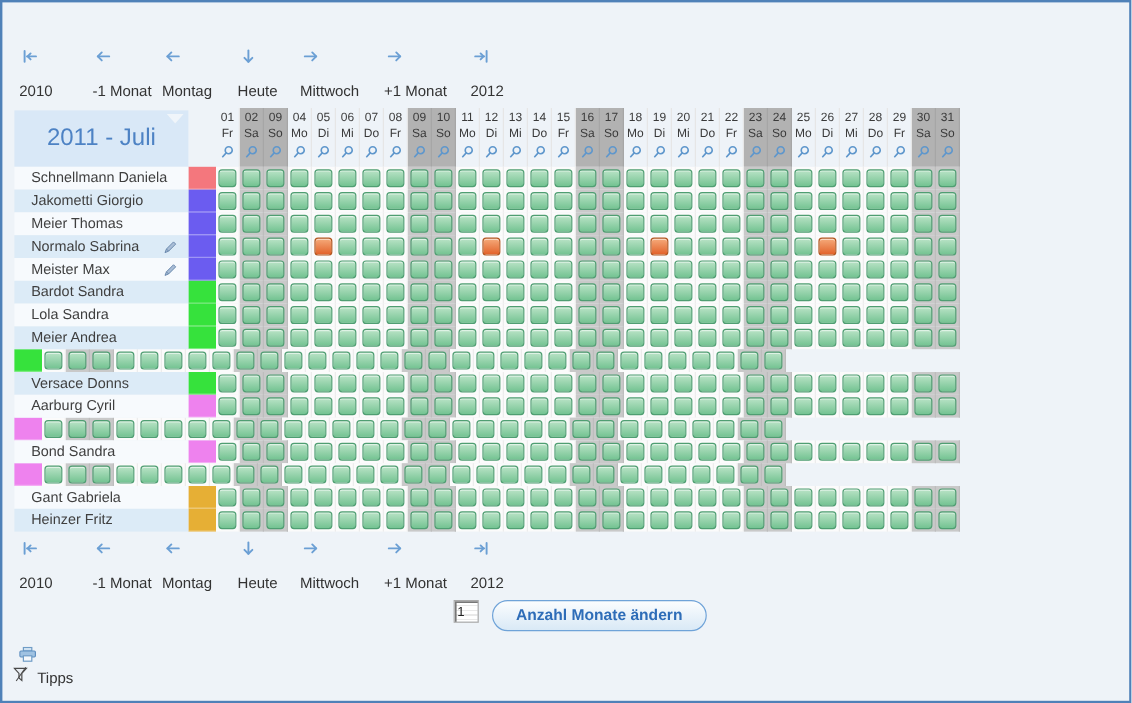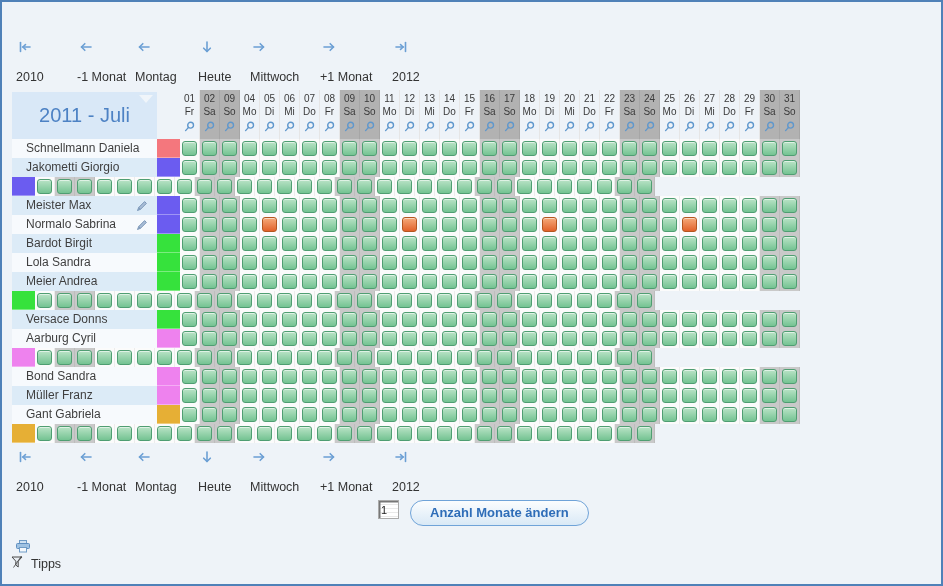--- a/index.html
+++ b/index.html
@@ -665,20 +665,21 @@
           <div class="sq" style="background: linear-gradient(rgb(185, 227, 198) 0%, rgb(116, 195, 146) 100%);"></div>
         </div>
         <div class="cell weekend">
           <div class="sq" style="background: linear-gradient(rgb(185, 227, 198) 0%, rgb(116, 195, 146) 100%);"></div>
         </div>
         <div class="cell weekend">
           <div class="sq" style="background: linear-gradient(rgb(185, 227, 198) 0%, rgb(116, 195, 146) 100%);"></div>
         </div>
       </div>
       <div class="row">
+        <div class="name-cell">Meier Thomas</div>
         <div class="swatch" style="background: rgb(107, 92, 240);"></div>
         <div class="cell">
           <div class="sq" style="background: linear-gradient(rgb(185, 227, 198) 0%, rgb(116, 195, 146) 100%);"></div>
         </div>
         <div class="cell weekend">
           <div class="sq" style="background: linear-gradient(rgb(185, 227, 198) 0%, rgb(116, 195, 146) 100%);"></div>
         </div>
         <div class="cell weekend">
           <div class="sq" style="background: linear-gradient(rgb(185, 227, 198) 0%, rgb(116, 195, 146) 100%);"></div>
         </div>
@@ -743,20 +744,120 @@
           <div class="sq" style="background: linear-gradient(rgb(185, 227, 198) 0%, rgb(116, 195, 146) 100%);"></div>
         </div>
         <div class="cell weekend">
           <div class="sq" style="background: linear-gradient(rgb(185, 227, 198) 0%, rgb(116, 195, 146) 100%);"></div>
         </div>
         <div class="cell">
           <div class="sq" style="background: linear-gradient(rgb(185, 227, 198) 0%, rgb(116, 195, 146) 100%);"></div>
         </div>
         <div class="cell">
           <div class="sq" style="background: linear-gradient(rgb(185, 227, 198) 0%, rgb(116, 195, 146) 100%);"></div>
+        </div>
+        <div class="cell">
+          <div class="sq" style="background: linear-gradient(rgb(185, 227, 198) 0%, rgb(116, 195, 146) 100%);"></div>
+        </div>
+        <div class="cell">
+          <div class="sq" style="background: linear-gradient(rgb(185, 227, 198) 0%, rgb(116, 195, 146) 100%);"></div>
+        </div>
+        <div class="cell">
+          <div class="sq" style="background: linear-gradient(rgb(185, 227, 198) 0%, rgb(116, 195, 146) 100%);"></div>
+        </div>
+        <div class="cell weekend">
+          <div class="sq" style="background: linear-gradient(rgb(185, 227, 198) 0%, rgb(116, 195, 146) 100%);"></div>
+        </div>
+        <div class="cell weekend">
+          <div class="sq" style="background: linear-gradient(rgb(185, 227, 198) 0%, rgb(116, 195, 146) 100%);"></div>
+        </div>
+      </div>
+      <div class="row">
+        <div class="name-cell">Normalo Sabrina<span class="edit-pencil"><svg width="12" height="12" viewBox="0 0 12 12">
+              <path d="M1.5 10.5l1.2-3L8.6 1.6l1.8 1.8-5.9 5.9-3 1.2z" fill="#a9bdd6" stroke="#6787ab" stroke-width="0.8"></path>
+              <path d="M2.7 7.5l1.8 1.8" stroke="#6787ab" stroke-width="0.8"></path>
+            </svg></span></div>
+        <div class="swatch" style="background: rgb(107, 92, 240);"></div>
+        <div class="cell">
+          <div class="sq" style="background: linear-gradient(rgb(185, 227, 198) 0%, rgb(116, 195, 146) 100%);"></div>
+        </div>
+        <div class="cell weekend">
+          <div class="sq" style="background: linear-gradient(rgb(185, 227, 198) 0%, rgb(116, 195, 146) 100%);"></div>
+        </div>
+        <div class="cell weekend">
+          <div class="sq" style="background: linear-gradient(rgb(185, 227, 198) 0%, rgb(116, 195, 146) 100%);"></div>
+        </div>
+        <div class="cell">
+          <div class="sq" style="background: linear-gradient(rgb(185, 227, 198) 0%, rgb(116, 195, 146) 100%);"></div>
+        </div>
+        <div class="cell">
+          <div class="sq orange" style="background: linear-gradient(rgb(245, 170, 122) 0%, rgb(226, 98, 42) 100%);"></div>
+        </div>
+        <div class="cell">
+          <div class="sq" style="background: linear-gradient(rgb(185, 227, 198) 0%, rgb(116, 195, 146) 100%);"></div>
+        </div>
+        <div class="cell">
+          <div class="sq" style="background: linear-gradient(rgb(185, 227, 198) 0%, rgb(116, 195, 146) 100%);"></div>
+        </div>
+        <div class="cell">
+          <div class="sq" style="background: linear-gradient(rgb(185, 227, 198) 0%, rgb(116, 195, 146) 100%);"></div>
+        </div>
+        <div class="cell weekend">
+          <div class="sq" style="background: linear-gradient(rgb(185, 227, 198) 0%, rgb(116, 195, 146) 100%);"></div>
+        </div>
+        <div class="cell weekend">
+          <div class="sq" style="background: linear-gradient(rgb(185, 227, 198) 0%, rgb(116, 195, 146) 100%);"></div>
+        </div>
+        <div class="cell">
+          <div class="sq" style="background: linear-gradient(rgb(185, 227, 198) 0%, rgb(116, 195, 146) 100%);"></div>
+        </div>
+        <div class="cell">
+          <div class="sq orange" style="background: linear-gradient(rgb(245, 170, 122) 0%, rgb(226, 98, 42) 100%);"></div>
+        </div>
+        <div class="cell">
+          <div class="sq" style="background: linear-gradient(rgb(185, 227, 198) 0%, rgb(116, 195, 146) 100%);"></div>
+        </div>
+        <div class="cell">
+          <div class="sq" style="background: linear-gradient(rgb(185, 227, 198) 0%, rgb(116, 195, 146) 100%);"></div>
+        </div>
+        <div class="cell">
+          <div class="sq" style="background: linear-gradient(rgb(185, 227, 198) 0%, rgb(116, 195, 146) 100%);"></div>
+        </div>
+        <div class="cell weekend">
+          <div class="sq" style="background: linear-gradient(rgb(185, 227, 198) 0%, rgb(116, 195, 146) 100%);"></div>
+        </div>
+        <div class="cell weekend">
+          <div class="sq" style="background: linear-gradient(rgb(185, 227, 198) 0%, rgb(116, 195, 146) 100%);"></div>
+        </div>
+        <div class="cell">
+          <div class="sq" style="background: linear-gradient(rgb(185, 227, 198) 0%, rgb(116, 195, 146) 100%);"></div>
+        </div>
+        <div class="cell">
+          <div class="sq orange" style="background: linear-gradient(rgb(245, 170, 122) 0%, rgb(226, 98, 42) 100%);"></div>
+        </div>
+        <div class="cell">
+          <div class="sq" style="background: linear-gradient(rgb(185, 227, 198) 0%, rgb(116, 195, 146) 100%);"></div>
+        </div>
+        <div class="cell">
+          <div class="sq" style="background: linear-gradient(rgb(185, 227, 198) 0%, rgb(116, 195, 146) 100%);"></div>
+        </div>
+        <div class="cell">
+          <div class="sq" style="background: linear-gradient(rgb(185, 227, 198) 0%, rgb(116, 195, 146) 100%);"></div>
+        </div>
+        <div class="cell weekend">
+          <div class="sq" style="background: linear-gradient(rgb(185, 227, 198) 0%, rgb(116, 195, 146) 100%);"></div>
+        </div>
+        <div class="cell weekend">
+          <div class="sq" style="background: linear-gradient(rgb(185, 227, 198) 0%, rgb(116, 195, 146) 100%);"></div>
+        </div>
+        <div class="cell">
+          <div class="sq" style="background: linear-gradient(rgb(185, 227, 198) 0%, rgb(116, 195, 146) 100%);"></div>
+        </div>
+        <div class="cell">
+          <div class="sq orange" style="background: linear-gradient(rgb(245, 170, 122) 0%, rgb(226, 98, 42) 100%);"></div>
         </div>
         <div class="cell">
           <div class="sq" style="background: linear-gradient(rgb(185, 227, 198) 0%, rgb(116, 195, 146) 100%);"></div>
         </div>
         <div class="cell">
           <div class="sq" style="background: linear-gradient(rgb(185, 227, 198) 0%, rgb(116, 195, 146) 100%);"></div>
         </div>
         <div class="cell">
           <div class="sq" style="background: linear-gradient(rgb(185, 227, 198) 0%, rgb(116, 195, 146) 100%);"></div>
         </div>
@@ -861,121 +962,21 @@
           <div class="sq" style="background: linear-gradient(rgb(185, 227, 198) 0%, rgb(116, 195, 146) 100%);"></div>
         </div>
         <div class="cell weekend">
           <div class="sq" style="background: linear-gradient(rgb(185, 227, 198) 0%, rgb(116, 195, 146) 100%);"></div>
         </div>
         <div class="cell weekend">
           <div class="sq" style="background: linear-gradient(rgb(185, 227, 198) 0%, rgb(116, 195, 146) 100%);"></div>
         </div>
       </div>
       <div class="row">
-        <div class="name-cell">Normalo Sabrina<span class="edit-pencil"><svg width="12" height="12" viewBox="0 0 12 12">
-              <path d="M1.5 10.5l1.2-3L8.6 1.6l1.8 1.8-5.9 5.9-3 1.2z" fill="#a9bdd6" stroke="#6787ab" stroke-width="0.8"></path>
-              <path d="M2.7 7.5l1.8 1.8" stroke="#6787ab" stroke-width="0.8"></path>
-            </svg></span></div>
-        <div class="swatch" style="background: rgb(107, 92, 240);"></div>
-        <div class="cell">
-          <div class="sq" style="background: linear-gradient(rgb(185, 227, 198) 0%, rgb(116, 195, 146) 100%);"></div>
-        </div>
-        <div class="cell weekend">
-          <div class="sq" style="background: linear-gradient(rgb(185, 227, 198) 0%, rgb(116, 195, 146) 100%);"></div>
-        </div>
-        <div class="cell weekend">
-          <div class="sq" style="background: linear-gradient(rgb(185, 227, 198) 0%, rgb(116, 195, 146) 100%);"></div>
-        </div>
-        <div class="cell">
-          <div class="sq" style="background: linear-gradient(rgb(185, 227, 198) 0%, rgb(116, 195, 146) 100%);"></div>
-        </div>
-        <div class="cell">
-          <div class="sq orange" style="background: linear-gradient(rgb(245, 170, 122) 0%, rgb(226, 98, 42) 100%);"></div>
-        </div>
-        <div class="cell">
-          <div class="sq" style="background: linear-gradient(rgb(185, 227, 198) 0%, rgb(116, 195, 146) 100%);"></div>
-        </div>
-        <div class="cell">
-          <div class="sq" style="background: linear-gradient(rgb(185, 227, 198) 0%, rgb(116, 195, 146) 100%);"></div>
-        </div>
-        <div class="cell">
-          <div class="sq" style="background: linear-gradient(rgb(185, 227, 198) 0%, rgb(116, 195, 146) 100%);"></div>
-        </div>
-        <div class="cell weekend">
-          <div class="sq" style="background: linear-gradient(rgb(185, 227, 198) 0%, rgb(116, 195, 146) 100%);"></div>
-        </div>
-        <div class="cell weekend">
-          <div class="sq" style="background: linear-gradient(rgb(185, 227, 198) 0%, rgb(116, 195, 146) 100%);"></div>
-        </div>
-        <div class="cell">
-          <div class="sq" style="background: linear-gradient(rgb(185, 227, 198) 0%, rgb(116, 195, 146) 100%);"></div>
-        </div>
-        <div class="cell">
-          <div class="sq orange" style="background: linear-gradient(rgb(245, 170, 122) 0%, rgb(226, 98, 42) 100%);"></div>
-        </div>
-        <div class="cell">
-          <div class="sq" style="background: linear-gradient(rgb(185, 227, 198) 0%, rgb(116, 195, 146) 100%);"></div>
-        </div>
-        <div class="cell">
-          <div class="sq" style="background: linear-gradient(rgb(185, 227, 198) 0%, rgb(116, 195, 146) 100%);"></div>
-        </div>
-        <div class="cell">
-          <div class="sq" style="background: linear-gradient(rgb(185, 227, 198) 0%, rgb(116, 195, 146) 100%);"></div>
-        </div>
-        <div class="cell weekend">
-          <div class="sq" style="background: linear-gradient(rgb(185, 227, 198) 0%, rgb(116, 195, 146) 100%);"></div>
-        </div>
-        <div class="cell weekend">
-          <div class="sq" style="background: linear-gradient(rgb(185, 227, 198) 0%, rgb(116, 195, 146) 100%);"></div>
-        </div>
-        <div class="cell">
-          <div class="sq" style="background: linear-gradient(rgb(185, 227, 198) 0%, rgb(116, 195, 146) 100%);"></div>
-        </div>
-        <div class="cell">
-          <div class="sq orange" style="background: linear-gradient(rgb(245, 170, 122) 0%, rgb(226, 98, 42) 100%);"></div>
-        </div>
-        <div class="cell">
-          <div class="sq" style="background: linear-gradient(rgb(185, 227, 198) 0%, rgb(116, 195, 146) 100%);"></div>
-        </div>
-        <div class="cell">
-          <div class="sq" style="background: linear-gradient(rgb(185, 227, 198) 0%, rgb(116, 195, 146) 100%);"></div>
-        </div>
-        <div class="cell">
-          <div class="sq" style="background: linear-gradient(rgb(185, 227, 198) 0%, rgb(116, 195, 146) 100%);"></div>
-        </div>
-        <div class="cell weekend">
-          <div class="sq" style="background: linear-gradient(rgb(185, 227, 198) 0%, rgb(116, 195, 146) 100%);"></div>
-        </div>
-        <div class="cell weekend">
-          <div class="sq" style="background: linear-gradient(rgb(185, 227, 198) 0%, rgb(116, 195, 146) 100%);"></div>
-        </div>
-        <div class="cell">
-          <div class="sq" style="background: linear-gradient(rgb(185, 227, 198) 0%, rgb(116, 195, 146) 100%);"></div>
-        </div>
-        <div class="cell">
-          <div class="sq orange" style="background: linear-gradient(rgb(245, 170, 122) 0%, rgb(226, 98, 42) 100%);"></div>
-        </div>
-        <div class="cell">
-          <div class="sq" style="background: linear-gradient(rgb(185, 227, 198) 0%, rgb(116, 195, 146) 100%);"></div>
-        </div>
-        <div class="cell">
-          <div class="sq" style="background: linear-gradient(rgb(185, 227, 198) 0%, rgb(116, 195, 146) 100%);"></div>
-        </div>
-        <div class="cell">
-          <div class="sq" style="background: linear-gradient(rgb(185, 227, 198) 0%, rgb(116, 195, 146) 100%);"></div>
-        </div>
-        <div class="cell weekend">
-          <div class="sq" style="background: linear-gradient(rgb(185, 227, 198) 0%, rgb(116, 195, 146) 100%);"></div>
-        </div>
-        <div class="cell weekend">
-          <div class="sq" style="background: linear-gradient(rgb(185, 227, 198) 0%, rgb(116, 195, 146) 100%);"></div>
-        </div>
-      </div>
-      <div class="row">
-        <div class="name-cell">Bardot Birgit</div>
+        <div class="name-cell">Bardot Sandra</div>
         <div class="swatch" style="background: rgb(54, 226, 60);"></div>
         <div class="cell">
           <div class="sq" style="background: linear-gradient(rgb(185, 227, 198) 0%, rgb(116, 195, 146) 100%);"></div>
         </div>
         <div class="cell weekend">
           <div class="sq" style="background: linear-gradient(rgb(185, 227, 198) 0%, rgb(116, 195, 146) 100%);"></div>
         </div>
         <div class="cell weekend">
           <div class="sq" style="background: linear-gradient(rgb(185, 227, 198) 0%, rgb(116, 195, 146) 100%);"></div>
         </div>
@@ -1735,21 +1736,20 @@
           <div class="sq" style="background: linear-gradient(rgb(185, 227, 198) 0%, rgb(116, 195, 146) 100%);"></div>
         </div>
         <div class="cell weekend">
           <div class="sq" style="background: linear-gradient(rgb(185, 227, 198) 0%, rgb(116, 195, 146) 100%);"></div>
         </div>
         <div class="cell weekend">
           <div class="sq" style="background: linear-gradient(rgb(185, 227, 198) 0%, rgb(116, 195, 146) 100%);"></div>
         </div>
       </div>
       <div class="row">
-        <div class="name-cell">Müller Franz</div>
         <div class="swatch" style="background: rgb(238, 130, 238);"></div>
         <div class="cell">
           <div class="sq" style="background: linear-gradient(rgb(185, 227, 198) 0%, rgb(116, 195, 146) 100%);"></div>
         </div>
         <div class="cell weekend">
           <div class="sq" style="background: linear-gradient(rgb(185, 227, 198) 0%, rgb(116, 195, 146) 100%);"></div>
         </div>
         <div class="cell weekend">
           <div class="sq" style="background: linear-gradient(rgb(185, 227, 198) 0%, rgb(116, 195, 146) 100%);"></div>
         </div>
@@ -1929,20 +1929,21 @@
           <div class="sq" style="background: linear-gradient(rgb(185, 227, 198) 0%, rgb(116, 195, 146) 100%);"></div>
         </div>
         <div class="cell weekend">
           <div class="sq" style="background: linear-gradient(rgb(185, 227, 198) 0%, rgb(116, 195, 146) 100%);"></div>
         </div>
         <div class="cell weekend">
           <div class="sq" style="background: linear-gradient(rgb(185, 227, 198) 0%, rgb(116, 195, 146) 100%);"></div>
         </div>
       </div>
       <div class="row">
+        <div class="name-cell">Heinzer Fritz</div>
         <div class="swatch" style="background: rgb(230, 175, 53);"></div>
         <div class="cell">
           <div class="sq" style="background: linear-gradient(rgb(185, 227, 198) 0%, rgb(116, 195, 146) 100%);"></div>
         </div>
         <div class="cell weekend">
           <div class="sq" style="background: linear-gradient(rgb(185, 227, 198) 0%, rgb(116, 195, 146) 100%);"></div>
         </div>
         <div class="cell weekend">
           <div class="sq" style="background: linear-gradient(rgb(185, 227, 198) 0%, rgb(116, 195, 146) 100%);"></div>
         </div>

